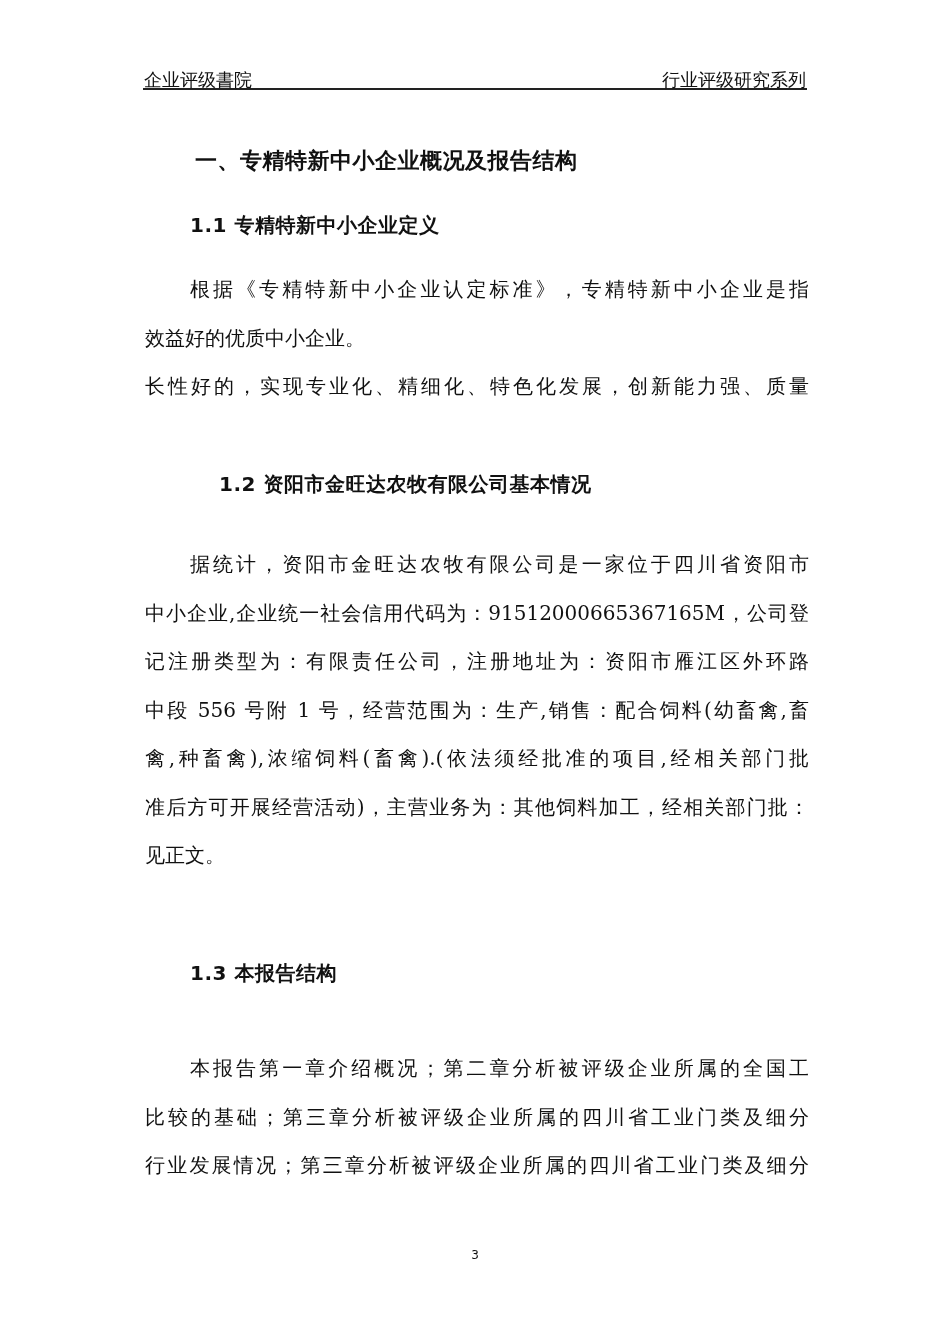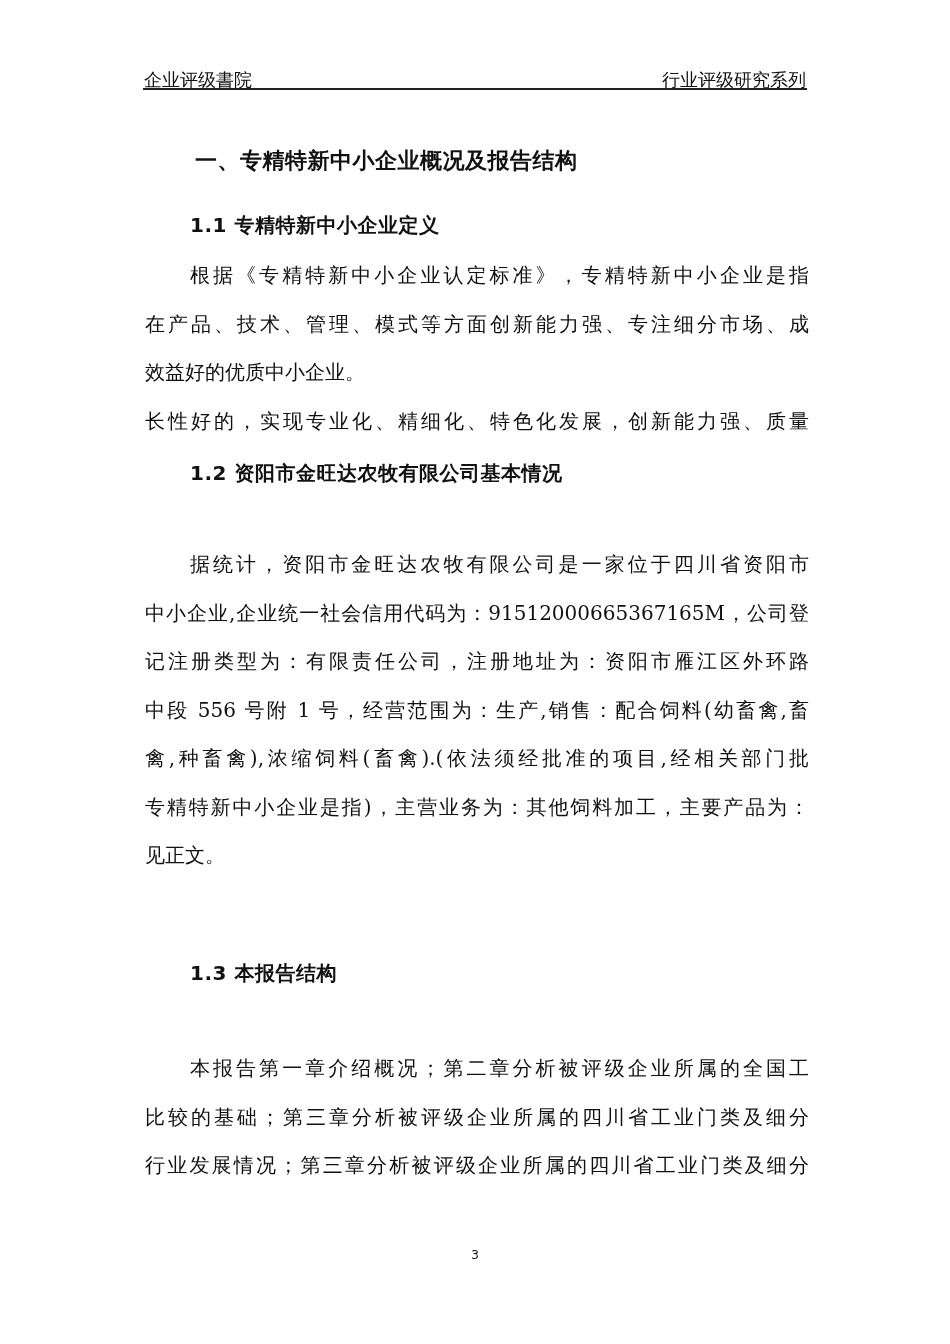--- a/index.html
+++ b/index.html
@@ -19,35 +19,34 @@
 <body>
 
 <div class="header">
   <span class="left">企业评级書院</span>
   <span class="right">行业评级研究系列</span>
 </div>
 
 <div class="h1">一、专精特新中小企业概况及报告结构</div>
 
 <div class="h2" style="top:212px;">1.1 专精特新中小企业定义</div>
-<div class="para" style="top:251px;">
+<div class="para" style="top:265px;">
   <span class="line first">根据《专精特新中小企业认定标准》，专精特新中小企业是指</span>
-  <span class="line">在产品、技术、管理、模式等方面创新能力强、专注细分市场、成</span>
   <span class="line last">效益好的优质中小企业。</span>
   <span class="line">长性好的，实现专业化、精细化、特色化发展，创新能力强、质量</span>
 </div>
 
-<div class="h2" style="top:460px;">1.2 资阳市金旺达农牧有限公司基本情况</div>
+<div class="h2" style="top:471px;margin-left:29px;">1.2 资阳市金旺达农牧有限公司基本情况</div>
 <div class="para" style="top:540px;">
   <span class="line first">据统计，资阳市金旺达农牧有限公司是一家位于四川省资阳市</span>
   <span class="line">中小企业,企业统一社会信用代码为：91512000665367165M，公司登</span>
   <span class="line">记注册类型为：有限责任公司，注册地址为：资阳市雁江区外环路</span>
   <span class="line">中段 556 号附 1 号，经营范围为：生产,销售：配合饲料(幼畜禽,畜</span>
   <span class="line">禽,种畜禽),浓缩饲料(畜禽).(依法须经批准的项目,经相关部门批</span>
-  <span class="line">专精特新中小企业是指)，主营业务为：其他饲料加工，主要产品为：</span>
+  <span class="line">准后方可开展经营活动)，主营业务为：其他饲料加工，经相关部门批：</span>
   <span class="line last">见正文。</span>
 </div>
 
 <div class="h2" style="top:960px;text-align:center;">1.3 本报告结构</div>
 <div class="para" style="top:1044px;">
   <span class="line first">本报告第一章介绍概况；第二章分析被评级企业所属的全国工</span>
   <span class="line">比较的基础；第三章分析被评级企业所属的四川省工业门类及细分</span>
   <span class="line">行业发展情况；第三章分析被评级企业所属的四川省工业门类及细分</span>
 </div>
 

